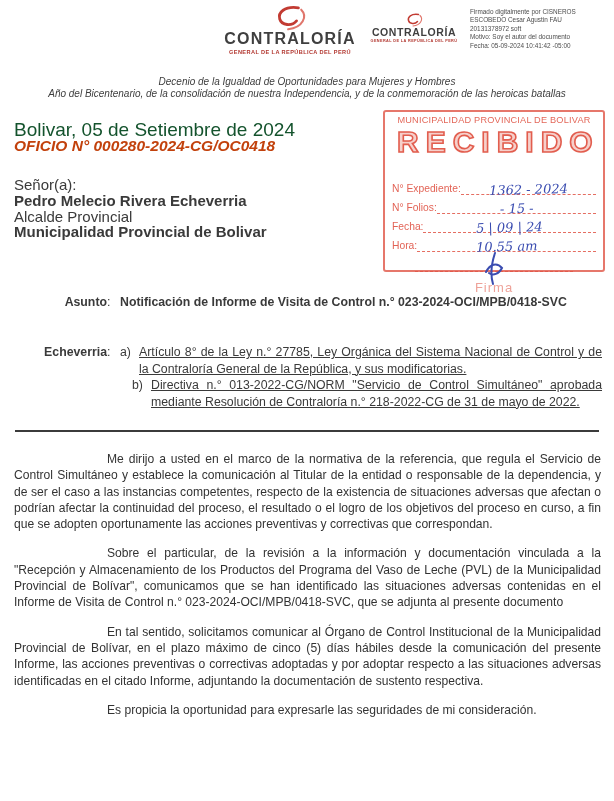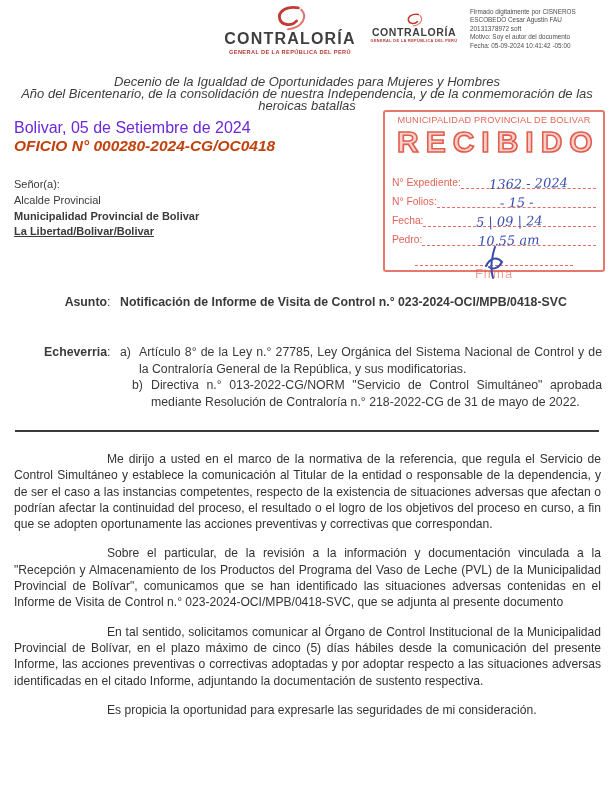--- a/index.html
+++ b/index.html
@@ -12,54 +12,54 @@
   .logo-main .swoosh { width:44px; height:28px; display:block; margin:0 auto; }
   .logo-title { font-size:16px; font-weight:bold; color:#3f3f3f; letter-spacing:1.2px; margin-top:-3px;text-align:center; }
   .logo-sub { font-size:5.6px; font-weight:bold; color:#b23730; letter-spacing:0.4px; margin-top:1px; }
   .logo-secondary { position:absolute; left:366px; top:13px; width:96px; text-align:center; }
   .logo-secondary .swoosh { width:24px; height:15px; display:block; margin:0 auto; }
   .logo-secondary .logo-title { font-size:10.5px; letter-spacing:0.6px; margin-top:-2px; }
   .logo-secondary .logo-sub { font-size:3.8px; }
   
   .sig-block { position:absolute; left:470px; top:8px; width:142px; font-size:6.4px; line-height:8.4px; color:#4c4c4c; }
   
-  .motto { position:absolute; top:76px; left:0; width:614px; text-align:center; font-style:italic; font-size:13px; line-height:11.8px; color:#3d3d3d; }
+  .motto { position:absolute; top:76px; left:0; width:614px; text-align:center; font-style:italic; font-size:10px; line-height:11.8px; color:#3d3d3d; }
   
-  .date-line { position:absolute; left:14px; top:119px; font-size:16px; color:#6d28d9; }
+  .date-line { position:absolute; left:14px; top:119px; font-size:19px; color:#14532d; }
   .oficio { position:absolute; left:14px; top:137px; font-size:15.5px; font-weight:bold; color:#c2410c;font-style:italic; }
   
-  .recipient { position:absolute; left:14px; top:177px; font-size:11px; line-height:15.8px; color:#3a3a3a; }
+  .recipient { position:absolute; left:14px; top:177px; font-size:15px; line-height:15.8px; color:#3a3a3a; }
   .bold { font-weight:bold; }
   .underline { text-decoration:underline; }
   
   .stamp { position:absolute; left:383px; top:110px; width:222px; height:162px; box-sizing:border-box;
            border:2px solid rgba(224,85,70,.8); border-radius:3px; padding:3px 7px 0; }
   .stamp-header { font-size:9.2px; text-align:center; letter-spacing:0.2px; color:rgba(224,85,70,.9); white-space:nowrap; }
   .stamp-title { font-size:30px; font-weight:800; letter-spacing:7px; text-align:right; line-height:32px;
-                 color:rgba(224,85,70,.28); -webkit-text-stroke:1.6px rgba(224,85,70,.95); margin:1px 0 12px; padding-left:5px; }
+                 color:rgba(224,85,70,.28); -webkit-text-stroke:1.6px rgba(224,85,70,.95); margin:1px 0 18px; padding-left:5px; }
   .stamp-row { display:flex; align-items:flex-end; height:19px; font-size:10.3px; }
   .s-label { color:rgba(224,85,70,.92); white-space:nowrap; padding-bottom:1px; }
   .s-line { flex:1; border-bottom:1.4px dashed rgba(224,85,70,.85); display:flex; align-items:flex-end; justify-content:center; height:100%; }
   .hand { font-family:"DejaVu Serif", serif; font-style:italic; color:#3a4cb0; font-size:13px; line-height:13px;
           transform:rotate(-1.5deg); position:relative; top:2px; white-space:nowrap; }
   .firma-line { margin:11px auto 0; width:158px; border-bottom:1.6px dashed rgba(224,85,70,.85); position:relative; height:8px; }
-  .firma-label { text-align:center; font-size:13px; color:rgba(224,85,70,.55); letter-spacing:1px; margin-top:0; }
+  .firma-label { text-align:center; font-size:13px; color:rgba(224,85,70,.55); letter-spacing:1px; margin-top:8px; }
   .sig-squiggle { position:absolute; left:66px; top:-12px; }
   
   .field-row { position:absolute; left:14px; width:588px; display:flex; font-size:12.3px; line-height:16.5px; color:#3a3a3a; }
   .asunto { top:294px; }
   .referencia { top:344px; }
   .field-label { width:93px; flex:none; font-weight:bold;text-align:right; }
   .field-colon { width:13px; flex:none; }
   .field-text { flex:1;font-weight:bold; }
   .ref-items { flex:1; }
   .ref-item { display:flex; }
   .ref-item-b { margin-left:12px; }
   .ref-marker { width:19px; flex:none; }
-  .ref-text { flex:1; text-align:justify; }
+  .ref-text { flex:1; text-align:justify;text-decoration:underline; }
   
   .divider { position:absolute; left:15px; top:430px; width:584px; height:2px; background:#3b3b3b; }
   .body-text { position:absolute; left:14px; top:451px; width:587px; font-size:12.1px; line-height:16.3px; text-align:justify; color:#333333; }
   .body-text p { margin:0 0 13px; text-indent:93px; }
   .body-text p.closing { text-align:left; }
 </style>
 </head>
 <body>
 
 <div class="page">
@@ -93,23 +93,23 @@
   <div class="motto">
     <div>Decenio de la Igualdad de Oportunidades para Mujeres y Hombres</div>
     <div>Año del Bicentenario, de la consolidación de nuestra Independencia, y de la conmemoración de las heroicas batallas</div>
   </div>
 
   <div class="date-line">Bolivar, 05 de Setiembre de 2024</div>
   <div class="oficio">OFICIO N° 000280-2024-CG/OC0418</div>
 
   <div class="recipient">
     <div>Señor(a):</div>
+    <div class="bold">Pedro Melecio Rivera Echeverria</div>
     <div>Alcalde Provincial</div>
     <div class="bold">Municipalidad Provincial de Bolivar</div>
-    <div class="bold underline">La Libertad/Bolivar/Bolivar</div>
   </div>
 
   <div class="stamp">
     <div class="stamp-header">MUNICIPALIDAD PROVINCIAL DE BOLIVAR</div>
     <div class="stamp-title">RECIBIDO</div>
     <div class="stamp-row">
       <span class="s-label">N° Expediente:</span>
       <span class="s-line">
           <span class="hand">1362 - 2024</span>
         </span>
@@ -120,21 +120,21 @@
           <span class="hand">- 15 -</span>
         </span>
     </div>
     <div class="stamp-row">
       <span class="s-label">Fecha:</span>
       <span class="s-line">
           <span class="hand">5 | 09 | 24</span>
         </span>
     </div>
     <div class="stamp-row">
-      <span class="s-label">Pedro:</span>
+      <span class="s-label">Hora:</span>
       <span class="s-line">
           <span class="hand">10.55 am</span>
         </span>
     </div>
     <div class="firma-line">
       <svg class="sig-squiggle" width="26" height="36" viewBox="0 0 26 36">
         <path d="M14 2 C 11 11, 9 23, 12 33 M5 21 C 9 13, 16 11, 21 17 C 18 23, 12 25, 8 22" fill="none" stroke="#3a4cb0" stroke-width="2" stroke-linecap="round"></path>
       </svg>
     </div>
     <div class="firma-label">Firma</div>

